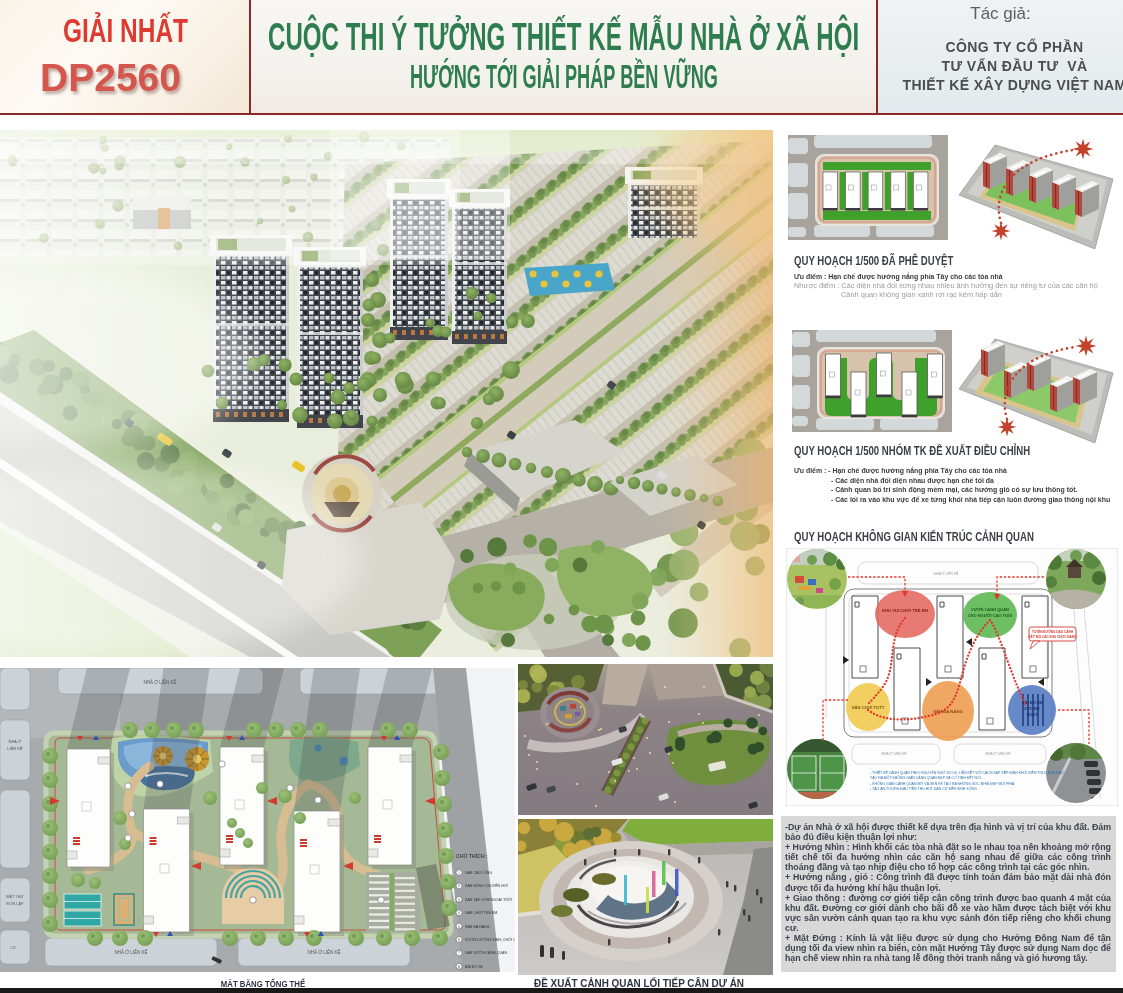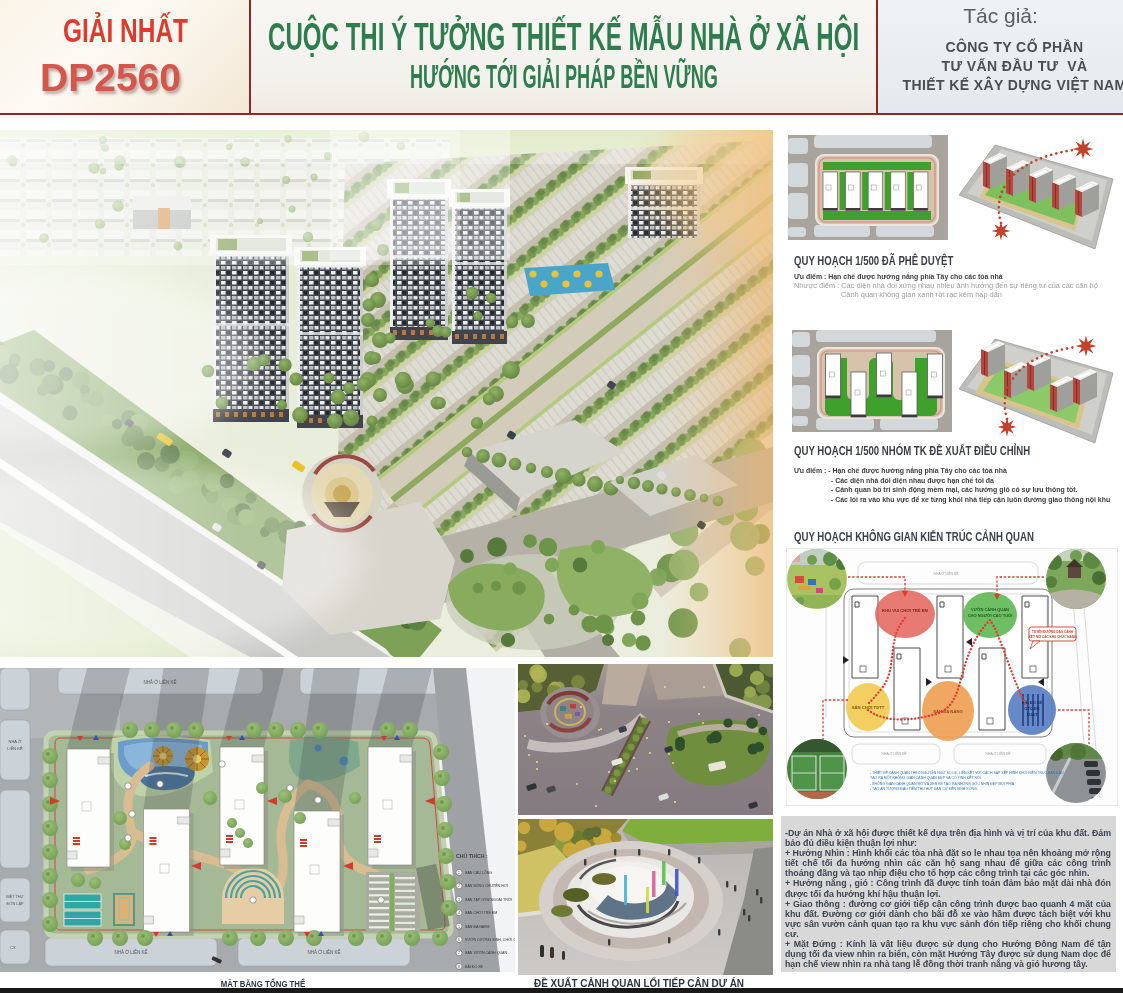--- a/index.html
+++ b/index.html
@@ -7,26 +7,26 @@
 .hdr-left{left:0;top:0;width:251px;height:115px;background:linear-gradient(135deg,#faf3e8 0%,#fdfaf4 40%,#f7efe2 75%,#f3e7d5 100%)}
 .hdr-mid{left:251px;top:0;width:627px;height:115px;background:linear-gradient(180deg,#f7f6f3 0%,#f3f1ec 70%,#efe9e1 100%)}
 .hdr-right{left:878px;top:0;width:245px;height:115px;background:linear-gradient(180deg,#eff2f4 0%,#e3e9ec 100%)}
 .vline1{left:249px;top:0;width:2px;height:115px;background:#8a2a28}
 .vline2{left:876px;top:0;width:2px;height:115px;background:#8a2a28}
 .hline{left:0;top:113px;width:1123px;height:2px;background:#8a2a28}
 .g1{left:0;top:11px;width:251px;text-align:center;font-weight:bold;color:#df3a30;font-size:34px;transform:scaleX(0.72);transform-origin:center}
 .g2{left:0;top:56px;width:221px;text-align:center;font-weight:bold;color:#d4564c;font-size:39px;text-shadow:2px 3px 3px rgba(120,80,70,0.45)}
 .t1{left:268px;top:16px;color:#2e7d4f;font-weight:bold;font-size:38px;transform:scaleX(0.634);transform-origin:left;white-space:nowrap}
 .t2{left:410px;top:57px;color:#2e7d4f;font-weight:bold;font-size:34px;transform:scaleX(0.534);transform-origin:left;white-space:nowrap}
-.tacgia{left:878px;top:4px;width:245px;text-align:center;color:#595e63;font-size:21px}
+.tacgia{left:878px;top:4px;width:245px;text-align:center;color:#595e63;font-size:17px}
 .congty{left:878px;top:38px;width:273px;text-align:center;color:#4a4e52;font-weight:bold;font-size:14px;letter-spacing:0.4px;line-height:19px}
 .sec-title{position:absolute;color:#3a3f47;font-weight:bold;font-size:12px;transform:scaleX(0.80);transform-origin:left;white-space:nowrap}
 .small-b{position:absolute;color:#3b3b3b;font-weight:bold;font-size:7.3px;transform:scaleX(0.95);transform-origin:left;white-space:nowrap}
 .small-g{position:absolute;color:#9b9b9b;font-size:7.8px;transform:scaleX(0.95);transform-origin:left;white-space:nowrap}
-.txtblock{left:781px;top:816px;width:335px;height:156px;background:#d8d8d8;color:#3d4450;font-size:8.8px;line-height:10.1px;font-weight:bold;padding:12px 5px 0 4px;text-align:justify;overflow:hidden}
+.txtblock{left:781px;top:816px;width:335px;height:156px;background:#d8d8d8;color:#3d4450;font-size:8.8px;line-height:10.1px;font-weight:bold;padding:6px 5px 0 4px;text-align:justify;overflow:hidden}
 .cap{position:absolute;color:#2b3440;font-weight:bold;font-size:9.5px;transform:scaleX(0.82);white-space:nowrap}
 .bbar{left:0;top:988px;width:1123px;height:5px;background:#191919}
 svg{position:absolute;display:block}
 </style></head>
 <body>
 <div class="abs hdr-left"></div>
 <div class="abs hdr-mid"></div>
 <div class="abs hdr-right"></div>
 <div class="abs g1">GIẢI NHẤT</div>
 <div class="abs g2">DP2560</div>

